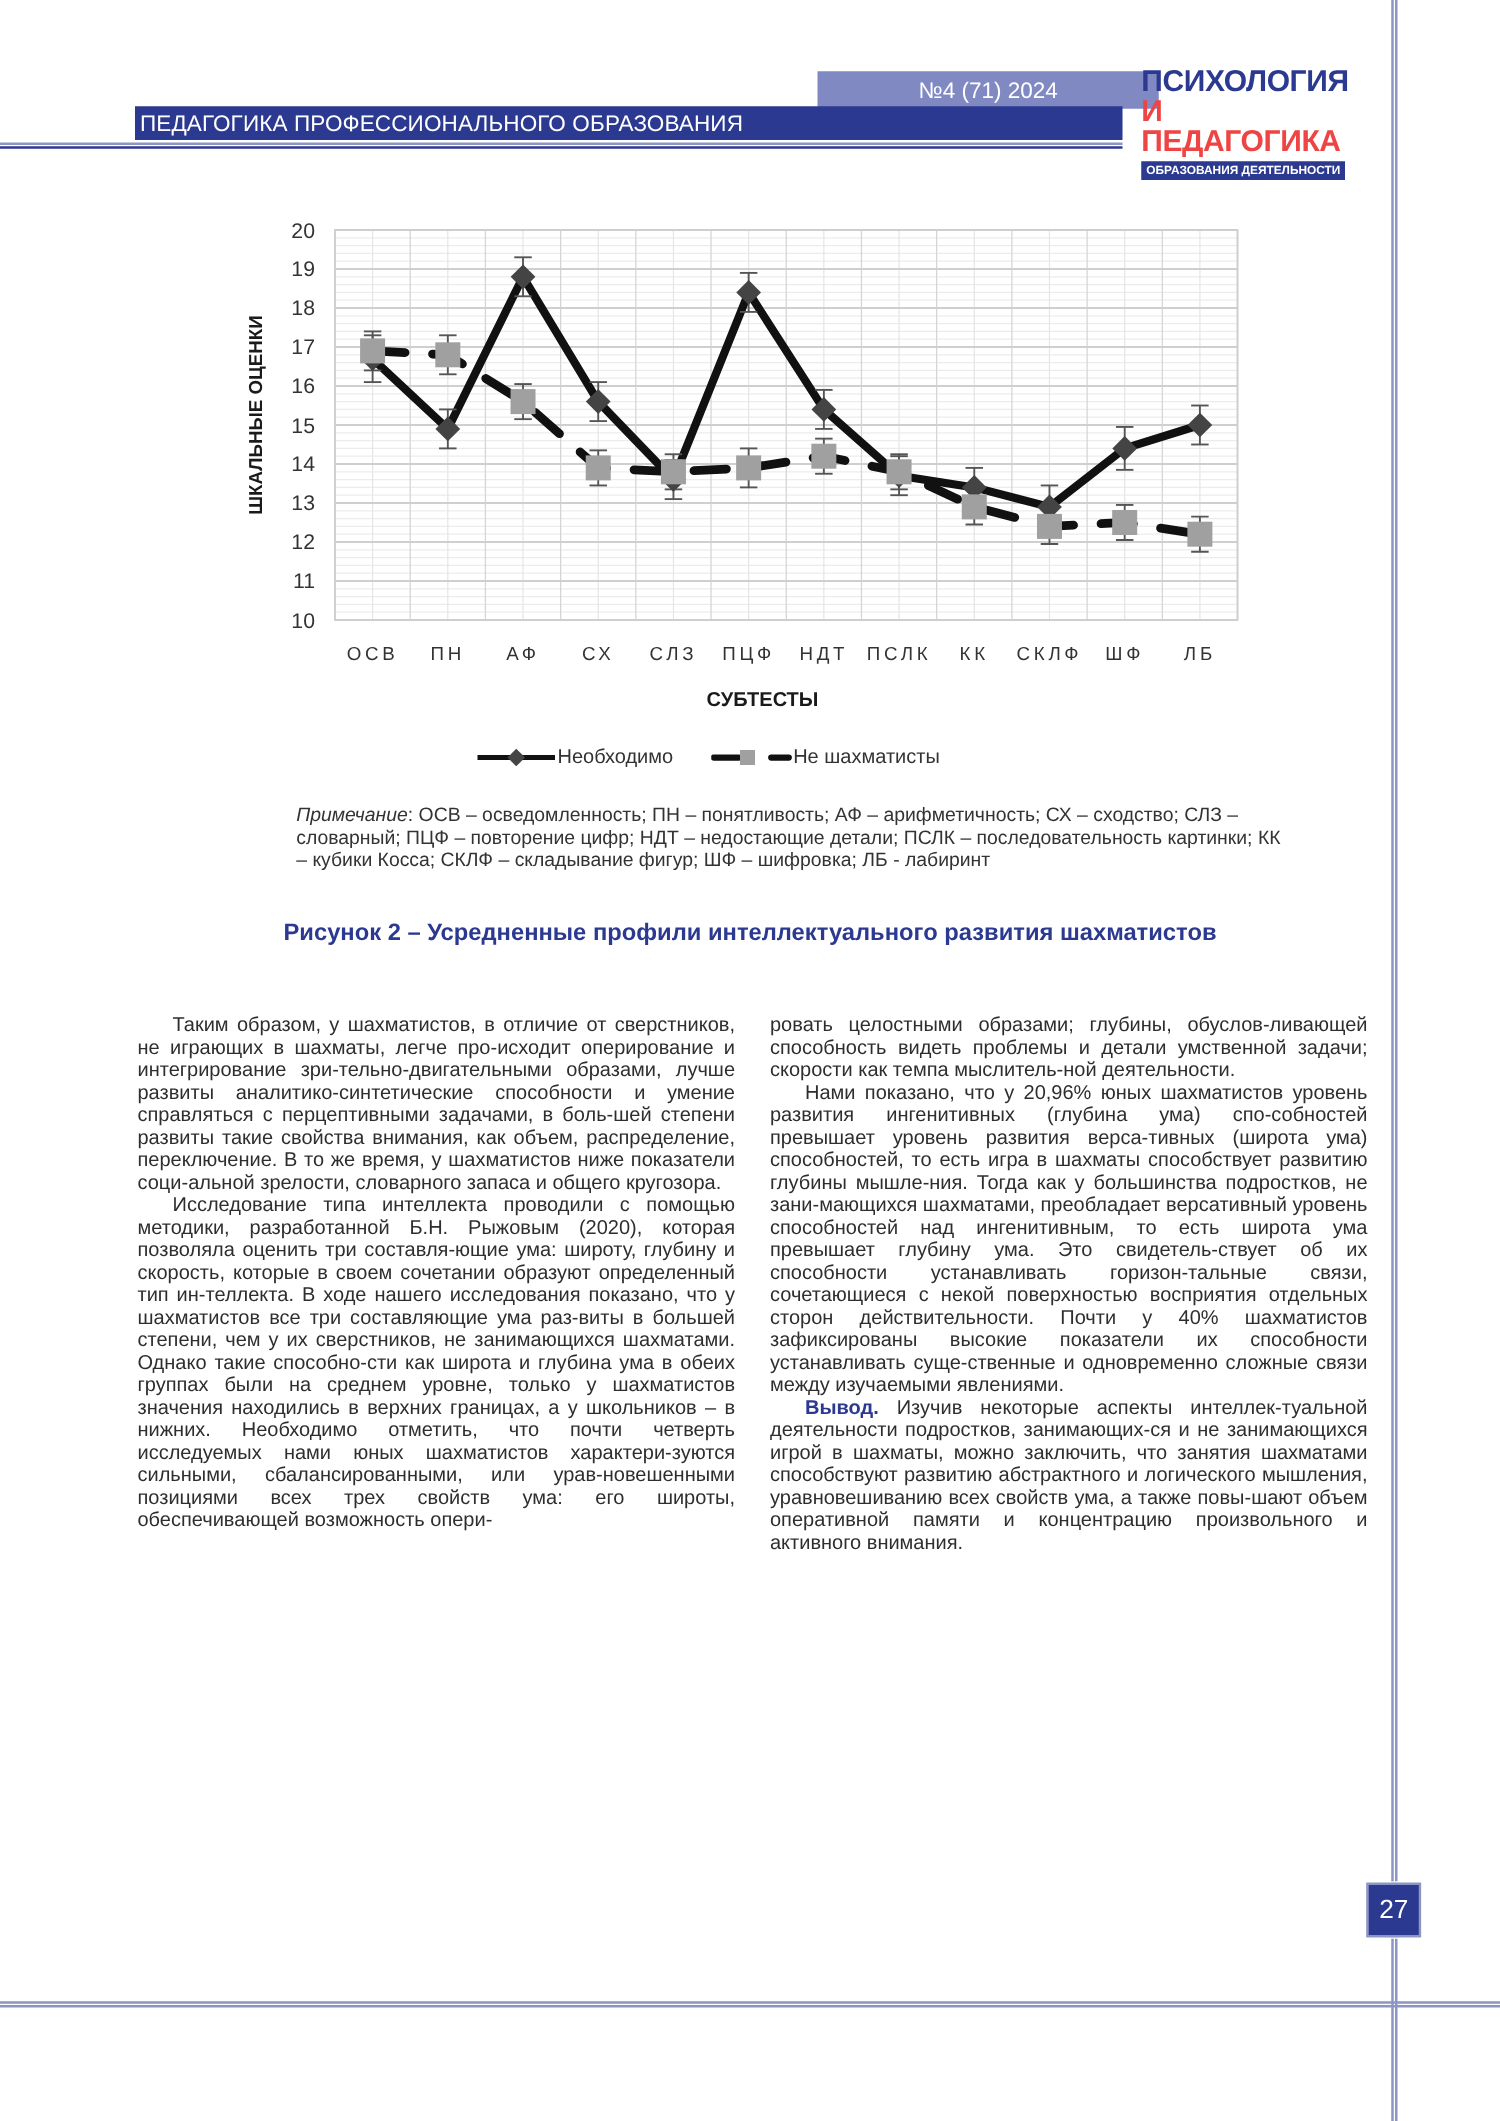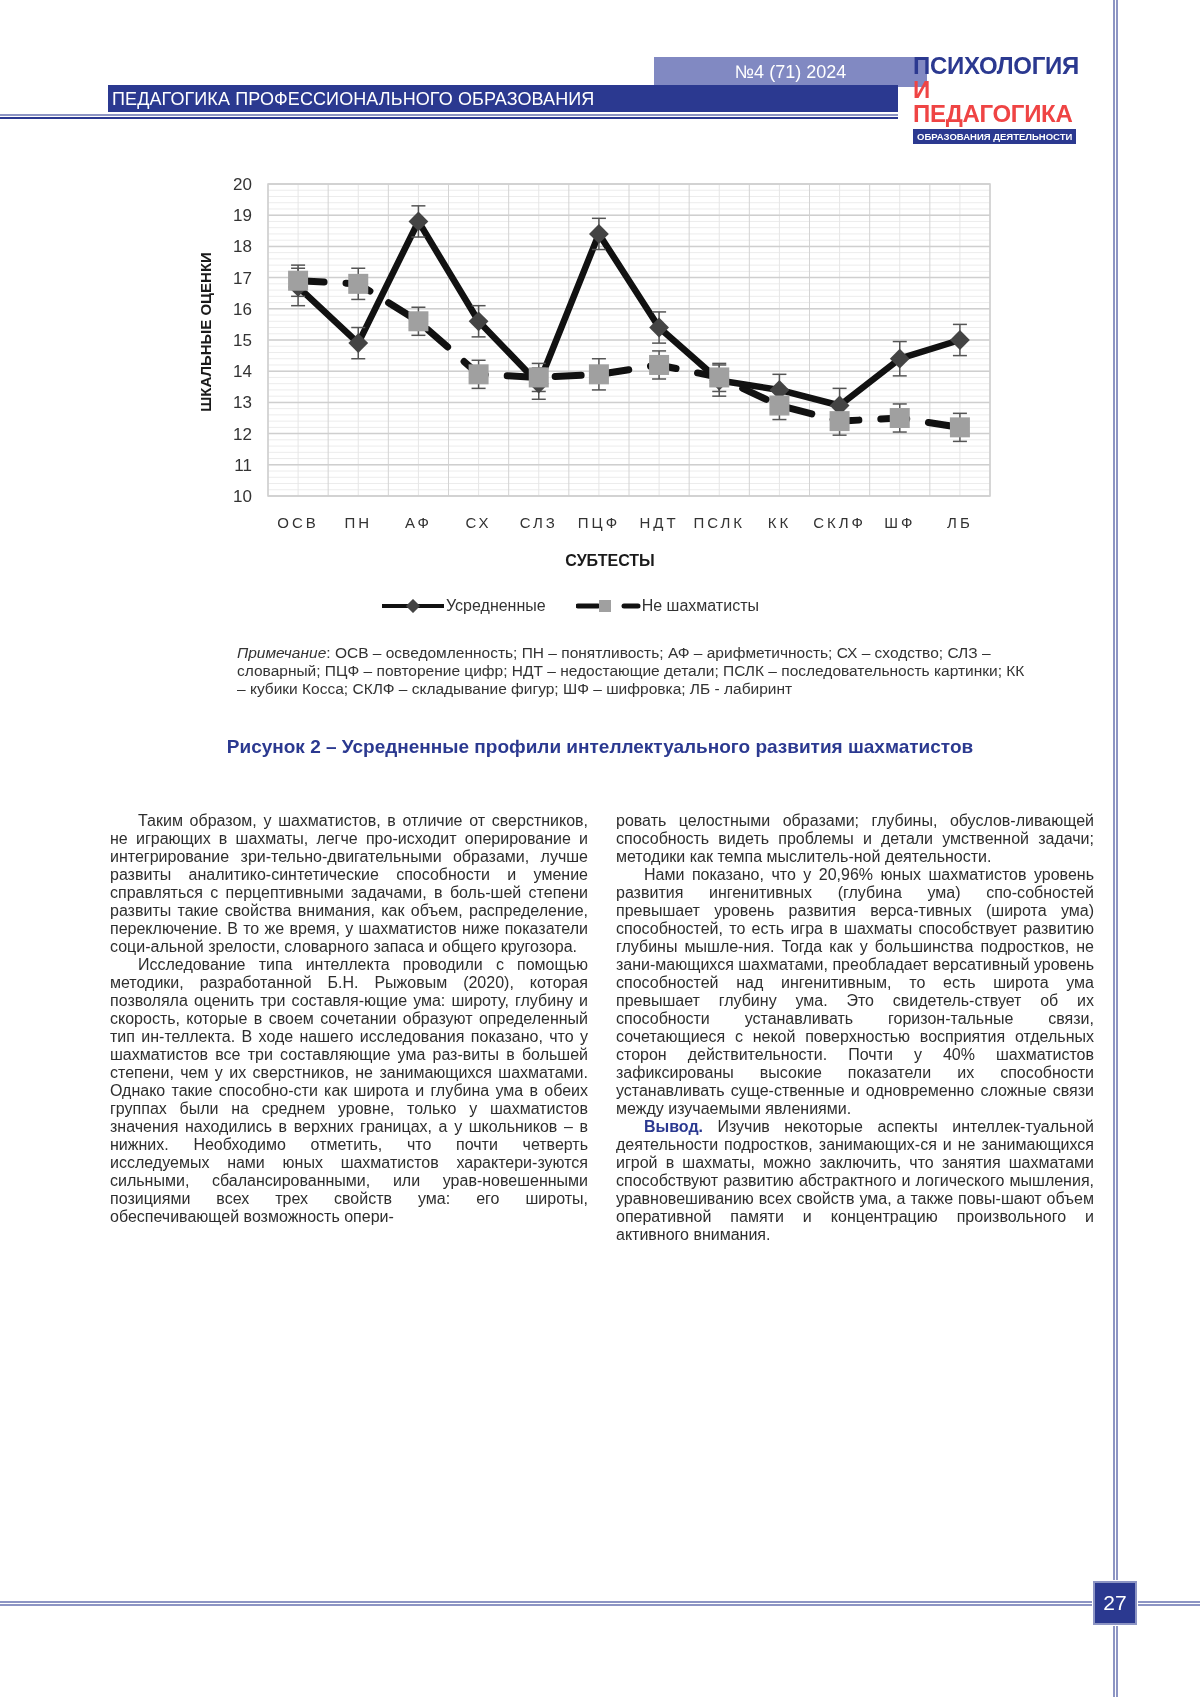--- a/index.html
+++ b/index.html
@@ -47,21 +47,21 @@
          text-align: justify; hyphens: manual; }
   .col.left { left: 110px; }
   .col.right { left: 616px; }
   .col p { text-indent: 28px; }
   .col p.cont { text-indent: 0; }
   .col b.hl { color: #2b3990; }
 
   
   .footer-rule { position: absolute; left: 0; top: 1601px; width: 1200px; height: 5px;
                  border-top: 2px solid #8d95c4; border-bottom: 2px solid #8d95c4; }
-  .page-num { position: absolute; left: 1093px; top: 1581px; width: 44px; height: 44px;
+  .page-num { position: absolute; left: 1093px; top: 1506px; width: 44px; height: 44px;
               background: #2b3990; border: 2px solid #8d95c4; outline: 1px solid #ffffff;
               color: #fff; font-size: 21px; text-align: center; line-height: 40px; }
 </style>
 </head>
 <body>
 
 <div class="vrule"></div>
 
 <div class="issue-box">№4 (71) 2024</div>
 <div class="section-bar">ПЕДАГОГИКА ПРОФЕССИОНАЛЬНОГО ОБРАЗОВАНИЯ</div>
@@ -288,21 +288,21 @@
       <rect x="769.9166666666666" y="257.36" width="20" height="20" fill="#a0a0a0"></rect>
     </svg>
 </div>
 <div class="xtitle">СУБТЕСТЫ</div>
 <div class="legend">
   <div class="item">
     <svg width="66" height="14">
       <line x1="2" y1="7" x2="64" y2="7" stroke="#111" stroke-width="4"></line>
       <rect x="28" y="2" width="10" height="10" fill="#444" transform="rotate(45 33 7)"></rect>
     </svg>
-    <span>Усредненные</span>
+    <span>Необходимо</span>
   </div>
   <div class="item">
     <svg width="66" height="14">
       <line x1="2" y1="7" x2="22" y2="7" stroke="#111" stroke-width="5" stroke-linecap="round"></line>
       <rect x="23" y="1" width="12" height="12" fill="#a0a0a0"></rect>
       <line x1="48" y1="7" x2="62" y2="7" stroke="#111" stroke-width="5" stroke-linecap="round"></line>
     </svg>
     <span>Не шахматисты</span>
   </div>
 </div>
@@ -310,19 +310,19 @@
 
 <div class="caption">
   <div>Рисунок 2 – Усредненные профили интеллектуального развития шахматистов</div>
 </div>
 
 <div class="col left">
   <p>Таким образом, у шахматистов, в отличие от сверстников, не играющих в шахматы, легче про-исходит оперирование и интегрирование зри-тельно-двигательными образами, лучше развиты аналитико-синтетические способности и умение справляться с перцептивными задачами, в боль-шей степени развиты такие свойства внимания, как объем, распределение, переключение. В то же время, у шахматистов ниже показатели соци-альной зрелости, словарного запаса и общего кругозора.</p>
   <p>Исследование типа интеллекта проводили с помощью методики, разработанной Б.Н. Рыжовым (2020), которая позволяла оценить три составля-ющие ума: широту, глубину и скорость, которые в своем сочетании образуют определенный тип ин-теллекта. В ходе нашего исследования показано, что у шахматистов все три составляющие ума раз-виты в большей степени, чем у их сверстников, не занимающихся шахматами. Однако такие способно-сти как широта и глубина ума в обеих группах были на среднем уровне, только у шахматистов значения находились в верхних границах, а у школьников – в нижних. Необходимо отметить, что почти четверть исследуемых нами юных шахматистов характери-зуются сильными, сбалансированными, или урав-новешенными позициями всех трех свойств ума: его широты, обеспечивающей возможность опери-</p>
 </div>
 <div class="col right">
-  <p class="cont">ровать целостными образами; глубины, обуслов-ливающей способность видеть проблемы и детали умственной задачи; методики как темпа мыслитель-ной деятельности.</p>
+  <p class="cont">ровать целостными образами; глубины, обуслов-ливающей способность видеть проблемы и детали умственной задачи; скорости как темпа мыслитель-ной деятельности.</p>
   <p>Нами показано, что у 20,96% юных шахматистов уровень развития ингенитивных (глубина ума) спо-собностей превышает уровень развития верса-тивных (широта ума) способностей, то есть игра в шахматы способствует развитию глубины мышле-ния. Тогда как у большинства подростков, не зани-мающихся шахматами, преобладает версативный уровень способностей над ингенитивным, то есть широта ума превышает глубину ума. Это свидетель-ствует об их способности устанавливать горизон-тальные связи, сочетающиеся с некой поверхностью восприятия отдельных сторон действительности. Почти у 40% шахматистов зафиксированы высокие показатели их способности устанавливать суще-ственные и одновременно сложные связи между изучаемыми явлениями.</p>
   <p><b class="hl">Вывод.</b><span> Изучив некоторые аспекты интеллек-туальной деятельности подростков, занимающих-ся и не занимающихся игрой в шахматы, можно заключить, что занятия шахматами способствуют развитию абстрактного и логического мышления, уравновешиванию всех свойств ума, а также повы-шают объем оперативной памяти и концентрацию произвольного и активного внимания.</span></p>
 </div>
 
 <div class="footer-rule"></div>
 <div class="page-num">27</div>
 
 </body></html>

